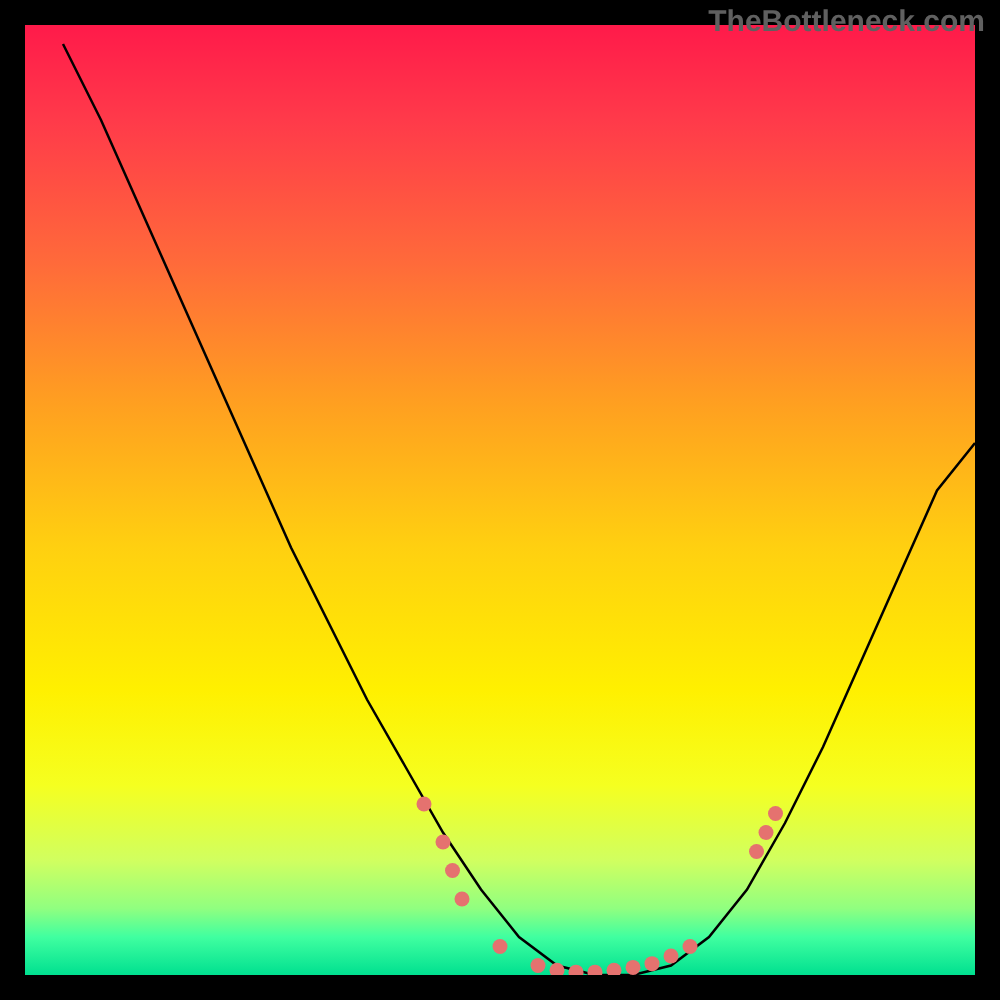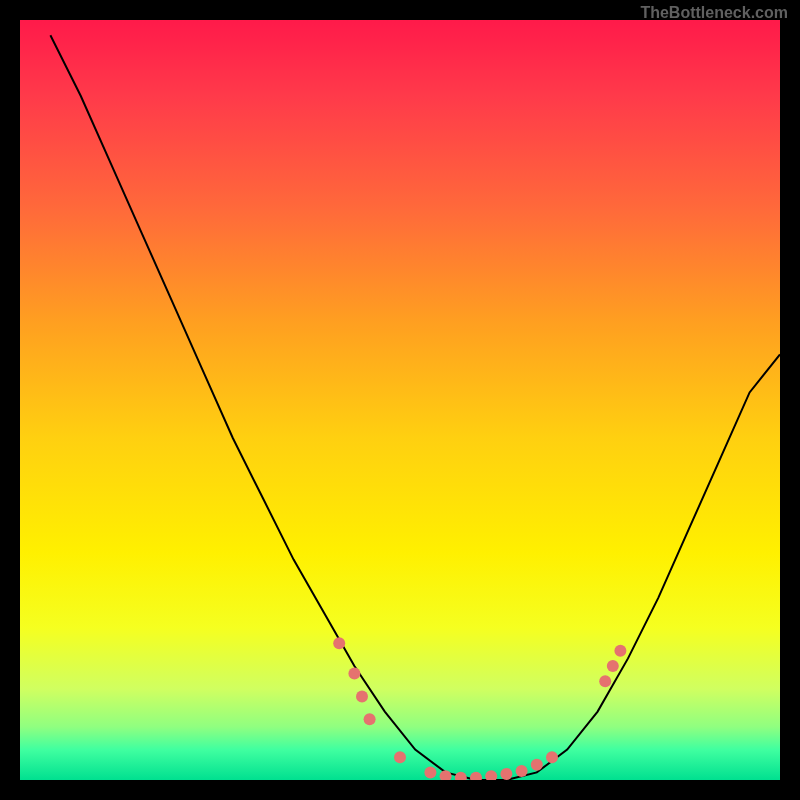--- a/index.html
+++ b/index.html
@@ -9,21 +9,21 @@
     background: #000;
     position: relative;
     overflow: hidden;
     font-family: Arial, sans-serif;
   }
   .attribution {
     position: absolute;
     top: 4px;
     right: 12px;
     color: #606060;
-    font-size: 16px;
+    font-size: 24px;
     font-weight: bold;
     z-index: 10;
   }
   .plot-area {
     position: absolute;
     left: 20px;
     top: 20px;
     width: 760px;
     height: 760px;
     background: linear-gradient(to bottom,

